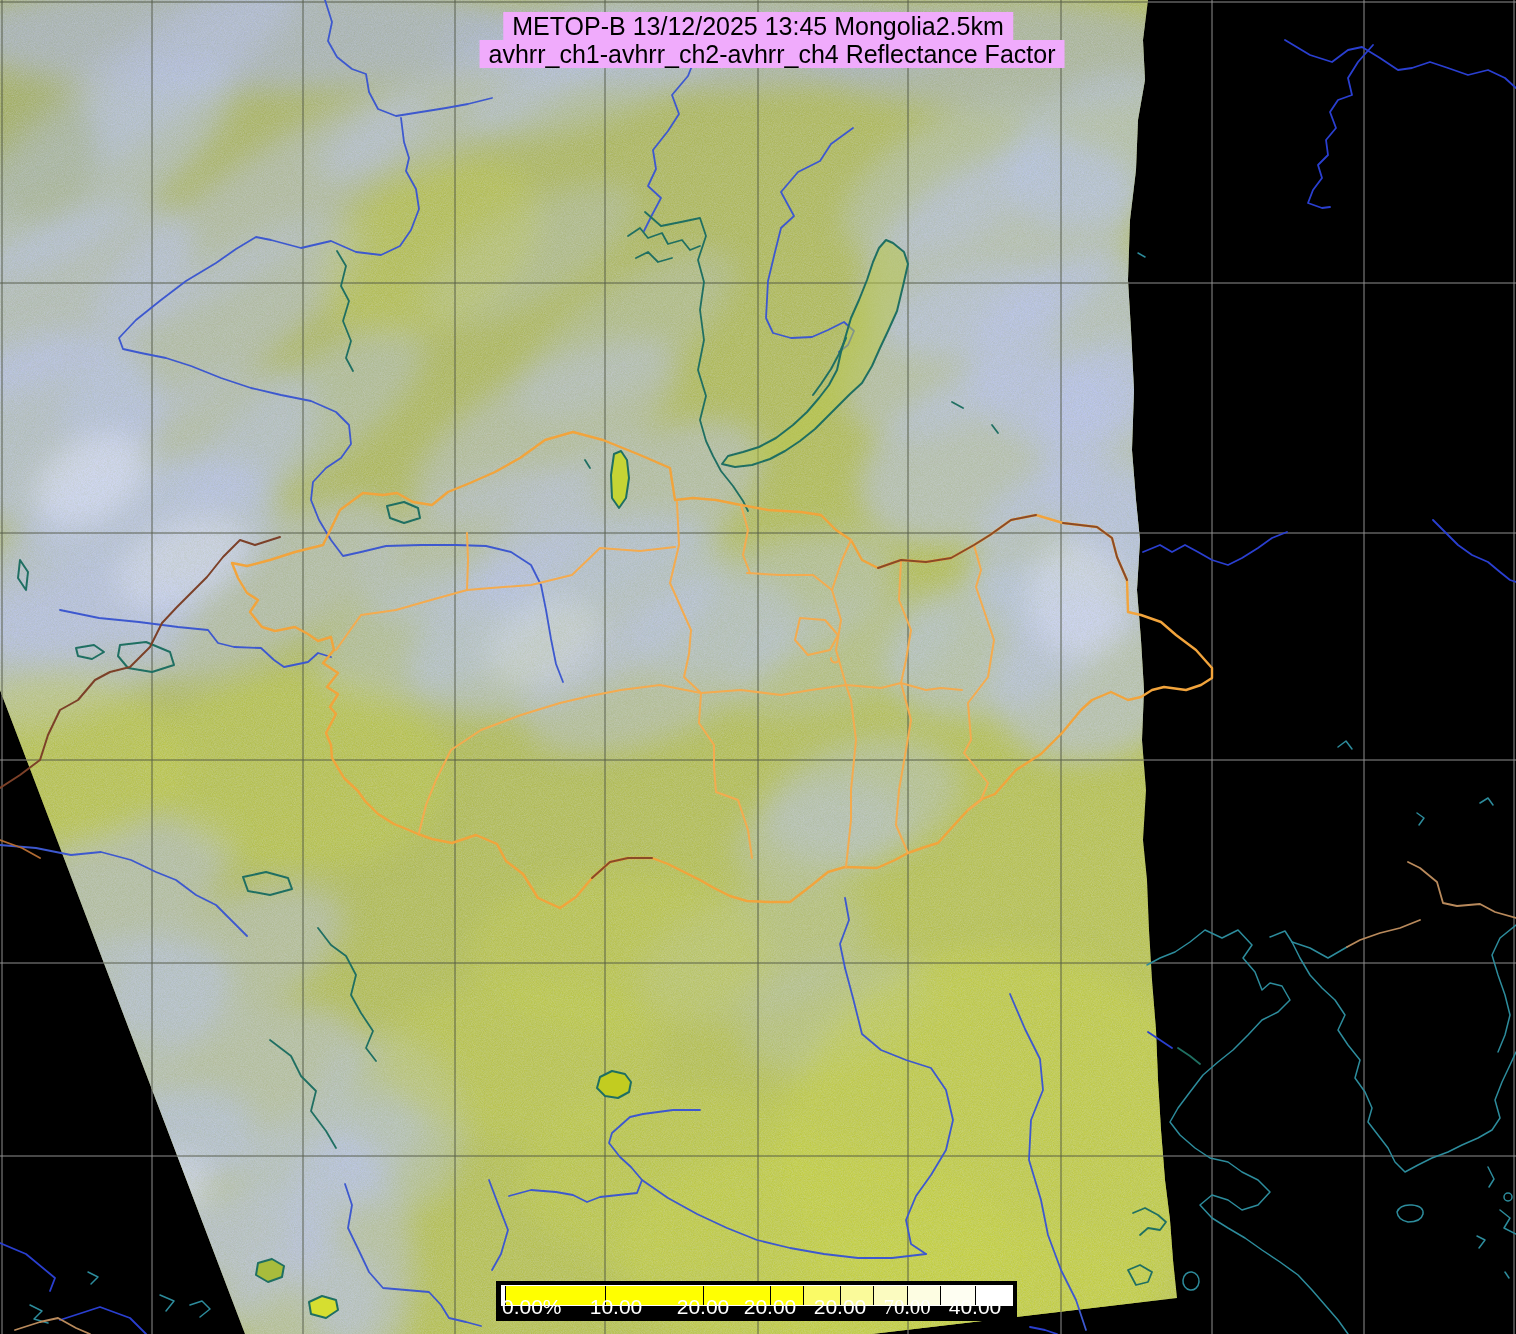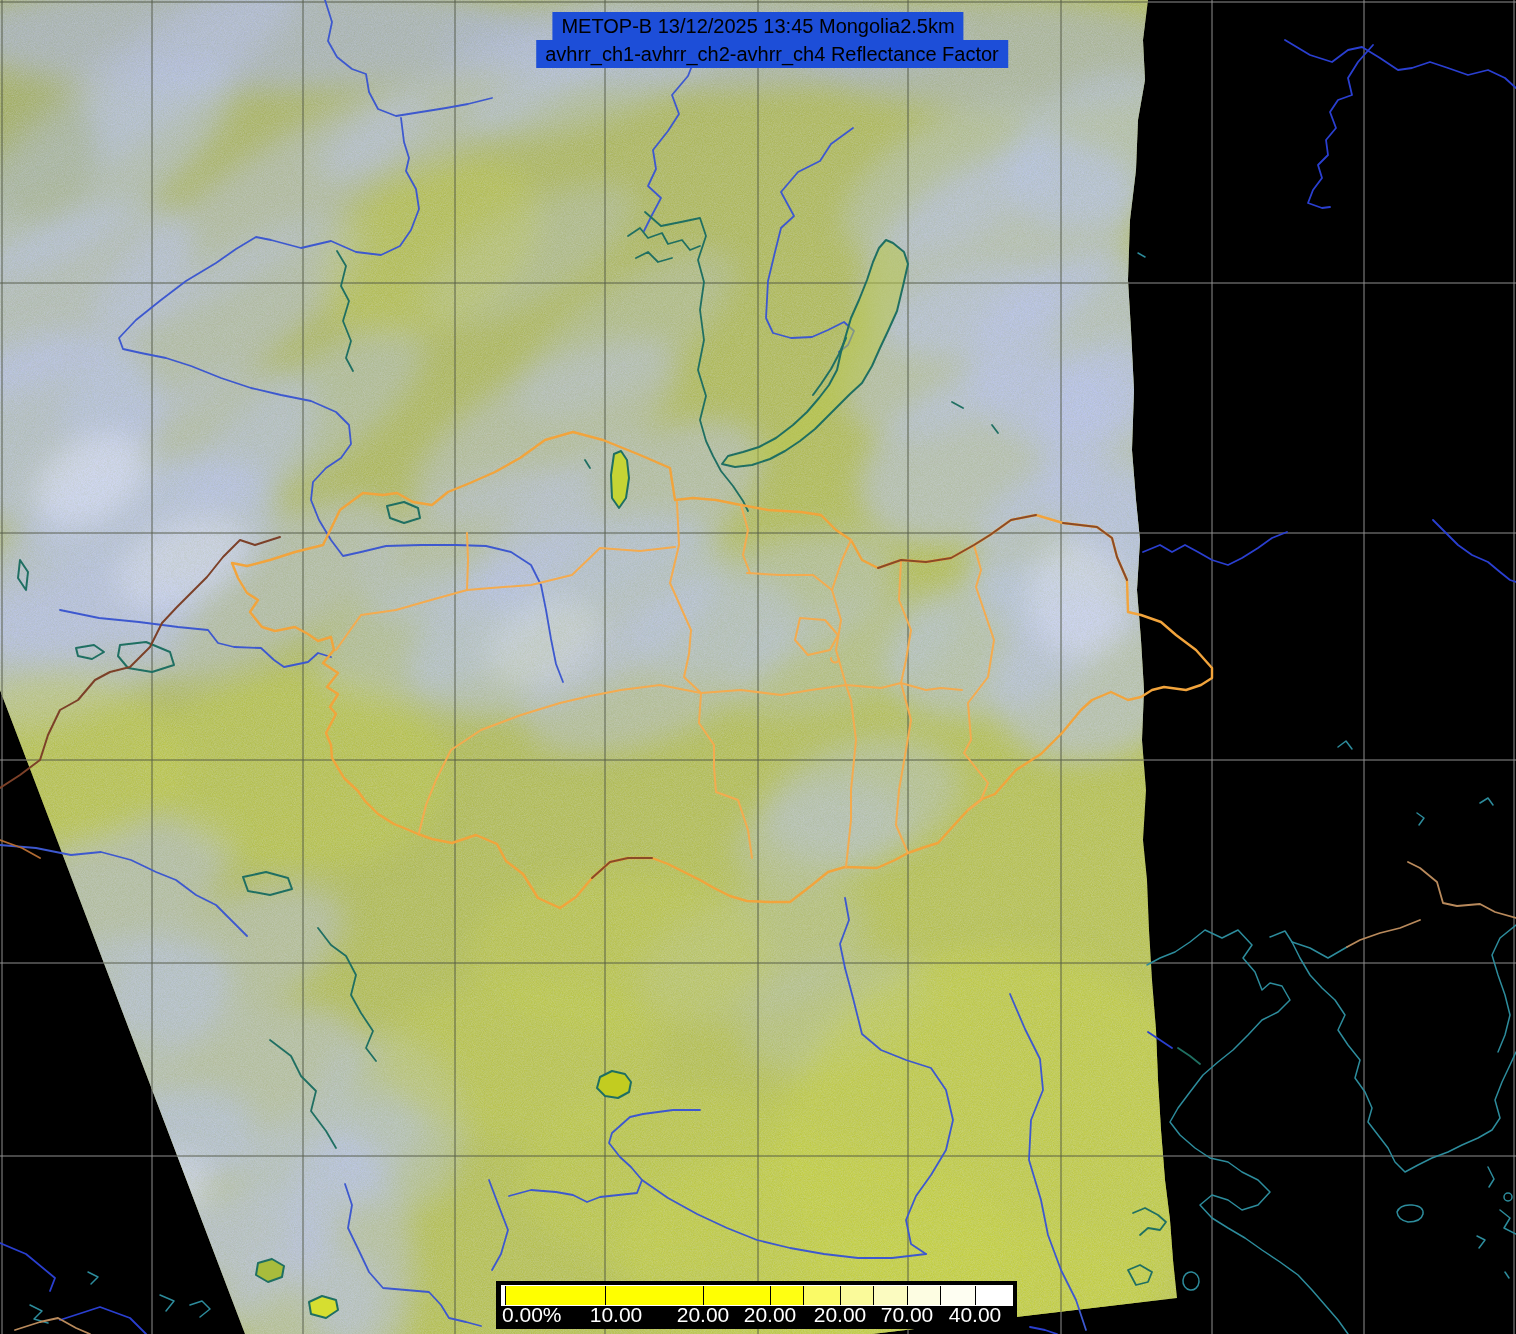--- a/index.html
+++ b/index.html
@@ -1,20 +1,20 @@
 <!DOCTYPE html>
 <html><head>
 <meta charset="utf-8">
 <style>
   html,body{margin:0;padding:0;background:#000;}
   #stage{position:relative;width:1516px;height:1334px;overflow:hidden;background:#000;
          font-family:"Liberation Sans",sans-serif;}
   #map-svg{position:absolute;left:0;top:0;width:1516px;height:1334px;display:block;}
-  .title-line{position:absolute;left:50%;transform:translateX(-50%);background:#1d4ed8;color:#000;
-    font-size:20px;line-height:28px;white-space:nowrap;padding:0 9px;text-align:center;}
+  .title-line{position:absolute;left:50%;transform:translateX(-50%);background:#f0abfc;color:#000;
+    font-size:25px;line-height:28px;white-space:nowrap;padding:0 9px;text-align:center;}
   #title1{top:12px;}
   #title2{top:40px;margin-left:14px;}
   #colorbar{position:absolute;background:#000;}
   #cb-bar{position:absolute;display:flex;border:1px solid #fff;box-sizing:content-box;}
   .cb-seg{height:100%;}
   .cb-seg + .cb-seg{border-left:1px solid #000;box-sizing:border-box;}
   .cb-label{position:absolute;color:#fff;font-size:21px;line-height:22px;bottom:3px;white-space:nowrap;}
   .cb-label.center{transform:translateX(-50%);}
 </style>
 </head>
@@ -267,38 +267,38 @@
           <path d="M1516,918 L1495,912 L1480,904 L1457,906 L1443,903 L1437,882 L1420,868 L1408,862" fill="none"></path>
           <path d="M1420,920 L1400,928 L1380,933 L1360,940 L1347,947" fill="none"></path>
           <path d="M15,1330 L40,1322 L58,1318 L76,1328 L90,1334" fill="none"></path>
         </g>
       </g>
   </svg>
 
   <div class="title-line" id="title1">METOP-B 13/12/2025 13:45 Mongolia2.5km</div>
   <div class="title-line" id="title2">avhrr_ch1-avhrr_ch2-avhrr_ch4 Reflectance Factor</div>
 
-  <div id="colorbar" style="left: 496px; top: 1281px; width: 521px; height: 48px;">
+  <div id="colorbar" style="left: 496px; top: 1281px; width: 521px; height: 40px;">
     <div id="cb-bar" style="left: 5px; top: 4px; width: 510px; height: 19px;">
         <div class="cb-seg" style="width: 3px; background: rgb(255, 255, 255);"></div>
         <div class="cb-seg" style="width: 100px; background: rgb(255, 255, 0);"></div>
         <div class="cb-seg" style="width: 98px; background: rgb(255, 255, 0);"></div>
         <div class="cb-seg" style="width: 67px; background: rgb(255, 255, 2);"></div>
         <div class="cb-seg" style="width: 33px; background: rgb(255, 255, 18);"></div>
         <div class="cb-seg" style="width: 37px; background: rgb(250, 250, 102);"></div>
         <div class="cb-seg" style="width: 33px; background: rgb(250, 250, 154);"></div>
         <div class="cb-seg" style="width: 34px; background: rgb(251, 251, 192);"></div>
         <div class="cb-seg" style="width: 33px; background: rgb(253, 253, 226);"></div>
         <div class="cb-seg" style="width: 35px; background: rgb(254, 254, 242);"></div>
         <div class="cb-seg" style="width: 37px; background: rgb(255, 255, 255);"></div>
       </div>
     <div id="cb-labels">
         <span class="cb-label" style="left: 6px;">0.00%</span>
         <span class="cb-label center" style="left: 120px;">10.00</span>
         <span class="cb-label center" style="left: 207px;">20.00</span>
         <span class="cb-label center" style="left: 274px;">20.00</span>
         <span class="cb-label center" style="left: 344px;">20.00</span>
-        <span class="cb-label center" style="left: 411px;">70.00</span>
+        <span class="cb-label center" style="left: 411px; font-family: Liberation Serif, serif;">70.00</span>
         <span class="cb-label center" style="left: 479px;">40.00</span>
       </div>
   </div>
 
 </div>
 
 </body></html>

